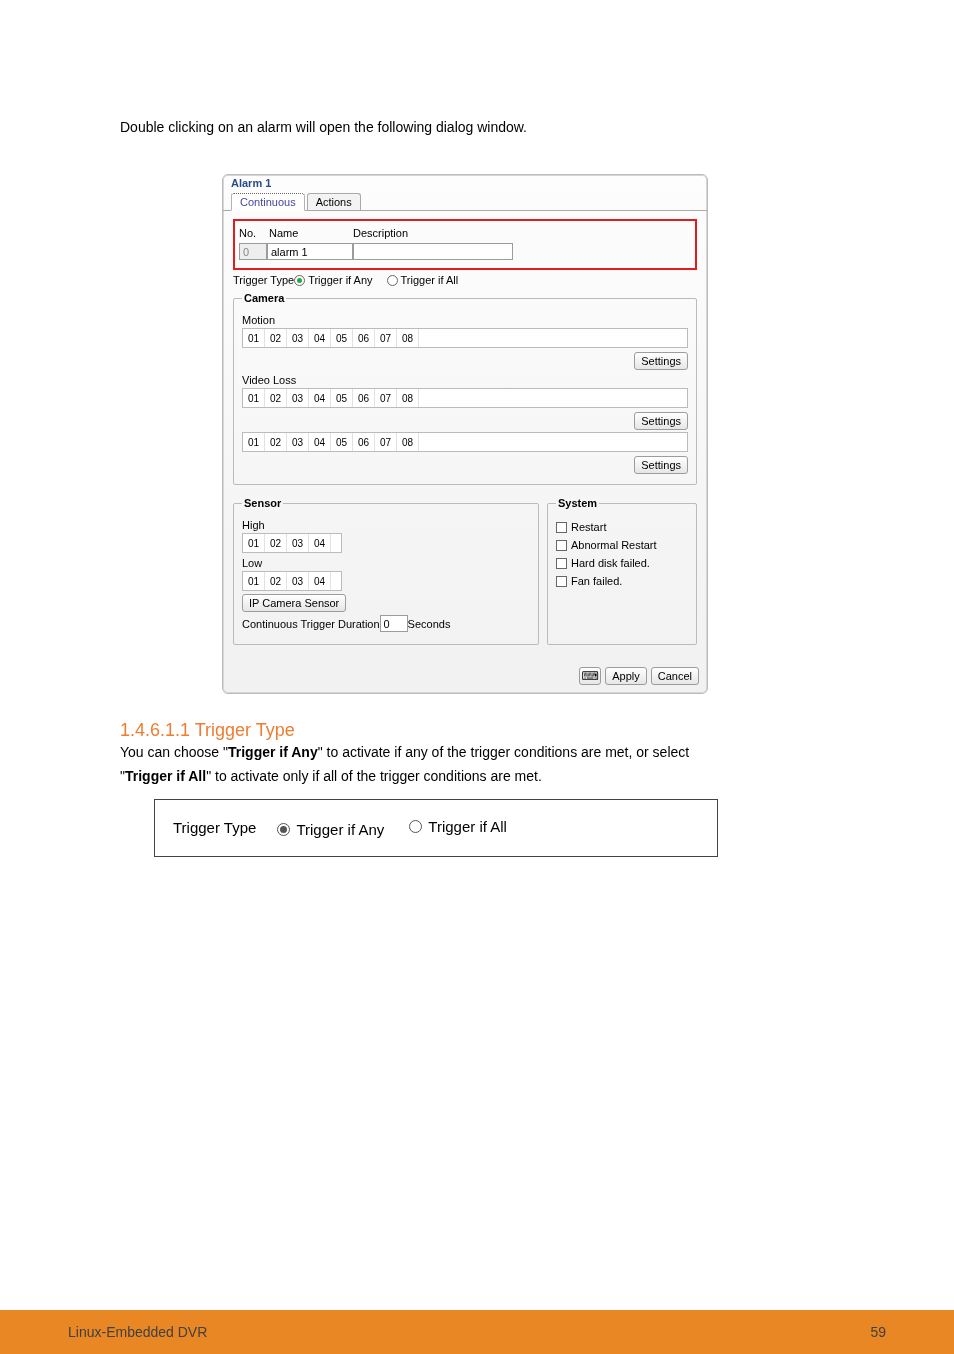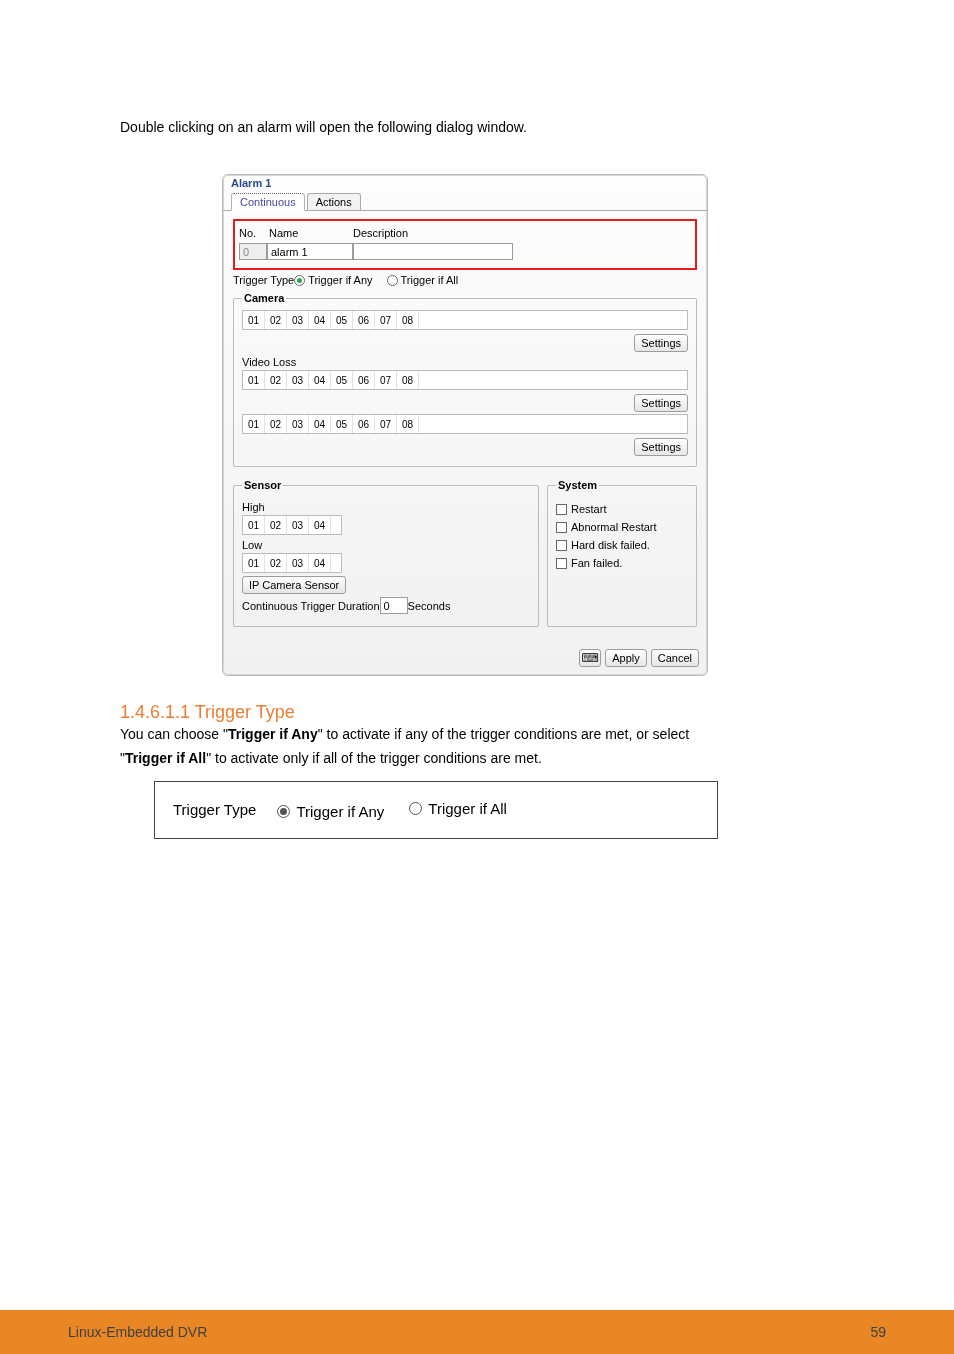--- a/index.html
+++ b/index.html
@@ -232,20 +232,21 @@
           </span>
         <span class="radio-lbl">
             <span class="radio"></span>
             <span>Trigger if All</span>
           </span>
       </div>
 
       <fieldset class="group">
         <legend>Camera</legend>
 
+        <div class="sub-hdr">Motion</div>
         <div class="cell-row">
           <span class="cell">01</span>
           <span class="cell">02</span>
           <span class="cell">03</span>
           <span class="cell">04</span>
           <span class="cell">05</span>
           <span class="cell">06</span>
           <span class="cell">07</span>
           <span class="cell">08</span>
         </div>

